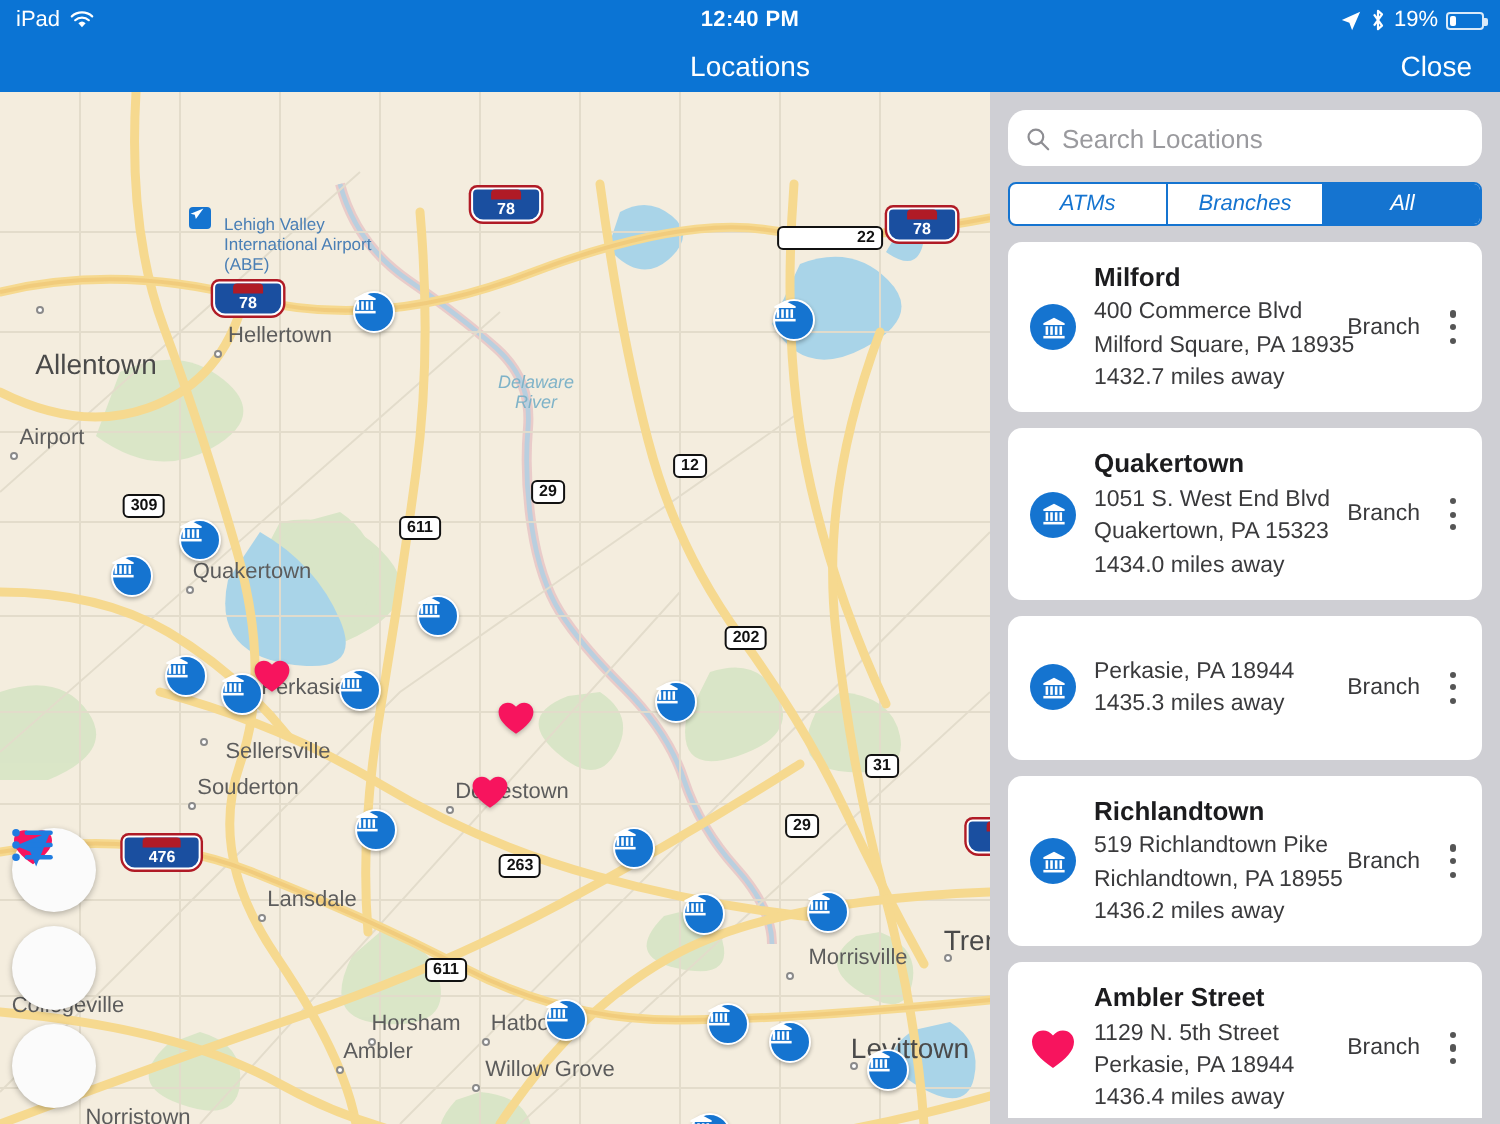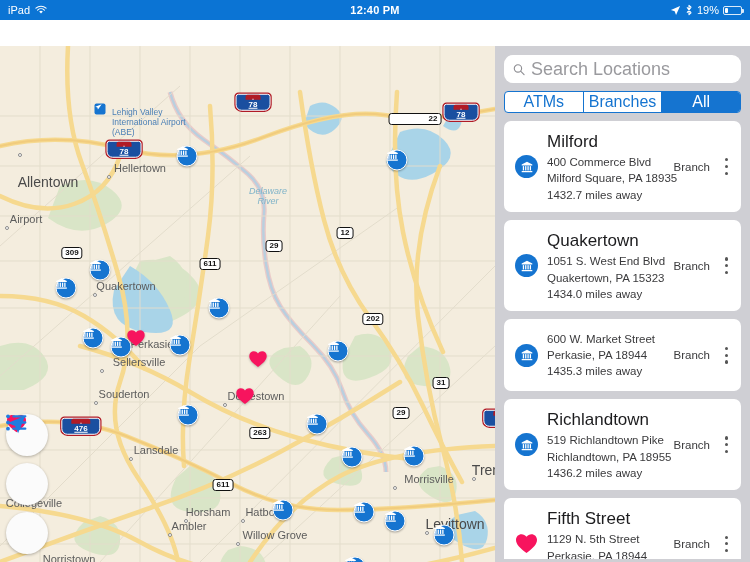--- a/index.html
+++ b/index.html
@@ -50,21 +50,21 @@
   .mlabel.sm { font-size: 8.5px; }
   .citydot { position: absolute; width: 4px; height: 4px; border: 1px solid #8a8a8a;
     background: #fff; border-radius: 50%; transform: translate(-50%,-50%); }
 
   
   .shield { position:absolute; transform: translate(-50%,-50%);
     font-size: 8px; font-weight: bold; color:#111; background:#fff;
     border:1.6px solid #111; border-radius:3px; padding:1px 3px; line-height:1;
     min-width:14px; text-align:center; }
   .shield.int { background:#1a4fa0; color:#fff; border-color:#fff;
-    border-radius:3px 3px 6px 6px; box-shadow:0 0 0 1.2px #b01b26; padding:2px 12px 1px;text-decoration:underline; }
+    border-radius:3px 3px 6px 6px; box-shadow:0 0 0 1.2px #b01b26; padding:2px 12px 1px; }
   .shield.int b { display:block; font-size:4px; background:#b01b26; color:#fff;
     margin:-2px -3px 1px; padding:0 0 .5px; border-radius:2px 2px 0 0; }
 
   
   .pin { position:absolute; transform: translate(-50%,-50%); }
   .pin-bank { width:21px; height:21px; border-radius:50%; background:#1574d0;
     border:1.5px solid #fff; display:flex; align-items:center; justify-content:center;
     box-shadow:0 1px 2px rgba(0,0,0,.3); cursor:pointer; }
   .pin-heart { width:19px; height:18px; cursor:pointer;
     filter: drop-shadow(0 1px 1px rgba(0,0,0,.25)); }
@@ -79,42 +79,42 @@
     justify-content:center; cursor:pointer; }
 
   
   .sidebar {
     position:absolute; top:46px; right:0; width:255px; height:516px;
     background:#cfcfd4; overflow:hidden;
   }
   .searchwrap { padding:9px 9px 8px; }
   .searchbar { background:#fff; border-radius:9px; height:28px;
     display:flex; align-items:center; padding:0 9px; gap:6px; }
-  .searchbar input { border:0; outline:0; font-size:18px; color:#4d7c0f;
+  .searchbar input { border:0; outline:0; font-size:13px; color:#4d7c0f;
     font-family:"Liberation Sans", sans-serif; width:100%; background:transparent; }
   .searchbar input::placeholder { color:#9a9a9e; }
 
   .segwrap { padding:0 9px 8px; }
   .seg { display:flex; height:22px; border:1px solid #1574d0; border-radius:4px;
     overflow:hidden; background:#fff; }
   .seg div { flex:1; display:flex; align-items:center; justify-content:center;
-    font-size:16px; color:#1574d0; cursor:pointer; border-right:1px solid #1574d0; }
+    font-size:11px; color:#1574d0; cursor:pointer; border-right:1px solid #1574d0;font-style:italic; }
   .seg div:last-child { border-right:0; }
   .seg div.on { background:#1574d0; color:#fff; }
 
   .list { padding:0 9px; height:438px; overflow:hidden; }
   .card { background:#fff; border-radius:7px; margin-bottom:8px;
     display:flex; align-items:center; padding:9px 7px 9px 9px; min-height:72px; }
   .card-ico { width:27px; flex:0 0 27px; display:flex; align-items:center;
     justify-content:center; margin-right:7px; }
   .ico-bank { width:23px; height:23px; border-radius:50%; background:#1574d0;
     display:flex; align-items:center; justify-content:center; }
   .ico-heart { width:23px; height:21px; }
   .card-body { flex:1; min-width:0; }
-  .c-name { font-size:17px; font-weight:normal; color:#1c1c1e; line-height:1.42; }
+  .c-name { font-size:13px; font-weight:bold; color:#1c1c1e; line-height:1.42; }
   .c-line { font-size:11.5px; color:#3a3a3c; line-height:1.42; white-space:nowrap; }
   .c-type { font-size:11.5px; color:#3a3a3c; padding:0 9px 0 4px; white-space:nowrap; }
   .dots { width:15px; display:flex; flex-direction:column; align-items:center;
     gap:3.5px; cursor:pointer; padding:2px 0; }
   .dots i { width:3.2px; height:3.2px; border-radius:50%; background:#555; display:block; }
 </style>
 </head>
 <body>
 
 <div id="app">
@@ -136,20 +136,24 @@
       <svg width="8" height="12" viewBox="0 0 8 12">
         <path d="M2 3.2 6 8.8 4 10.6V1.4l2 1.8L2 8.8" stroke="#fff" stroke-width="1.1" fill="none" stroke-linejoin="round"></path>
       </svg>
       <span>19%</span>
       <span class="batt">
           <i></i>
         </span>
     </div>
   </div>
 
+  <div class="navbar">
+    <div class="nav-title">Locations</div>
+    <div class="nav-close">Close</div>
+  </div>
 
   <div class="map">
     <svg width="495" height="516">
       <rect width="495" height="516" fill="#f4edde"></rect>
 
       <g fill="#d5e4c3" opacity=".85">
         <path d="M60 140q30-14 52 4t-6 34-58-6z"></path>
         <path d="M140 215q34-6 54 18t-22 42-56-14z"></path>
         <path d="M170 210q24 16 14 44t-44 14 8-52z"></path>
         <path d="M355 290q24-8 34 12t-20 30-26-18z"></path>
@@ -212,21 +216,21 @@
         <div class="mlabel big" style="left: 48px; top: 100px; margin-top: 36px;">Allentown</div>
         <div class="citydot" style="left: 20.1px; top: 109px;"></div>
         <div class="mlabel" style="left: 140px; top: 122px;">Hellertown</div>
         <div class="citydot" style="left: 109px; top: 131px;"></div>
         <div class="mlabel" style="left: 26px; top: 173px;">Airport</div>
         <div class="citydot" style="left: 7.4px; top: 182px;"></div>
         <div class="mlabel" style="left: 126px; top: 240px;">Quakertown</div>
         <div class="citydot" style="left: 95px; top: 249px;"></div>
         <div class="mlabel" style="left: 152px; top: 298px;">Perkasie</div>
         <div class="citydot" style="left: 127.2px; top: 307px;"></div>
-        <div class="mlabel" style="left: 139px; top: 316px;">Sellersville</div>
+        <div class="mlabel" style="left: 139px; top: 330px;">Sellersville</div>
         <div class="citydot" style="left: 101.8px; top: 325px;"></div>
         <div class="mlabel" style="left: 124px; top: 348px; text-align: right;">Souderton</div>
         <div class="citydot" style="left: 96.1px; top: 357px;"></div>
         <div class="mlabel" style="left: 256px; top: 350px;">Doylestown</div>
         <div class="citydot" style="left: 225px; top: 359px;"></div>
         <div class="mlabel" style="left: 156px; top: 404px;">Lansdale</div>
         <div class="citydot" style="left: 131.2px; top: 413px;"></div>
         <div class="mlabel" style="left: 34px; top: 457px;">Collegeville</div>
         <div class="mlabel" style="left: 208px; top: 466px;">Horsham</div>
         <div class="citydot" style="left: 186.3px; top: 475px;"></div>
@@ -604,21 +608,20 @@
                 <path d="M7 1 .8 4.2v1.1h12.4V4.2z" fill="#fff"></path>
                 <rect x="2.1" y="6" width="1.5" height="5" fill="#fff"></rect>
                 <rect x="4.8" y="6" width="1.5" height="5" fill="#fff"></rect>
                 <rect x="7.5" y="6" width="1.5" height="5" fill="#fff"></rect>
                 <rect x="10.2" y="6" width="1.5" height="5" fill="#fff"></rect>
                 <rect x=".8" y="11.6" width="12.4" height="1.5" fill="#fff"></rect>
               </svg>
             </div>
           </div>
           <div class="card-body">
-            <div class="c-line">600 W. Market Street</div>
             <div class="c-line">Perkasie, PA 18944</div>
             <div class="c-line">1435.3 miles away</div>
           </div>
           <div class="c-type">Branch</div>
           <div class="dots">
             <i></i>
             <i></i>
             <i></i>
           </div>
         </div>
@@ -648,21 +651,21 @@
             <i></i>
           </div>
         </div>
         <div class="card">
           <div class="card-ico">
             <div class="ico-heart"><svg viewBox="0 0 24 22" width="100%" height="100%">
                 <path d="M12 21C5 16 1 12 1 7.2 1 3.8 3.6 1.3 6.8 1.3c2 0 3.9 1 5.2 2.6 1.3-1.6 3.2-2.6 5.2-2.6C20.4 1.3 23 3.8 23 7.2 23 12 19 16 12 21z" fill="#f7145e"></path>
               </svg></div>
           </div>
           <div class="card-body">
-            <div class="c-name">Fifth Street</div>
+            <div class="c-name">Ambler Street</div>
             <div class="c-line">1129 N. 5th Street</div>
             <div class="c-line">Perkasie, PA 18944</div>
             <div class="c-line">1436.4 miles away</div>
           </div>
           <div class="c-type">Branch</div>
           <div class="dots">
             <i></i>
             <i></i>
             <i></i>
           </div>

